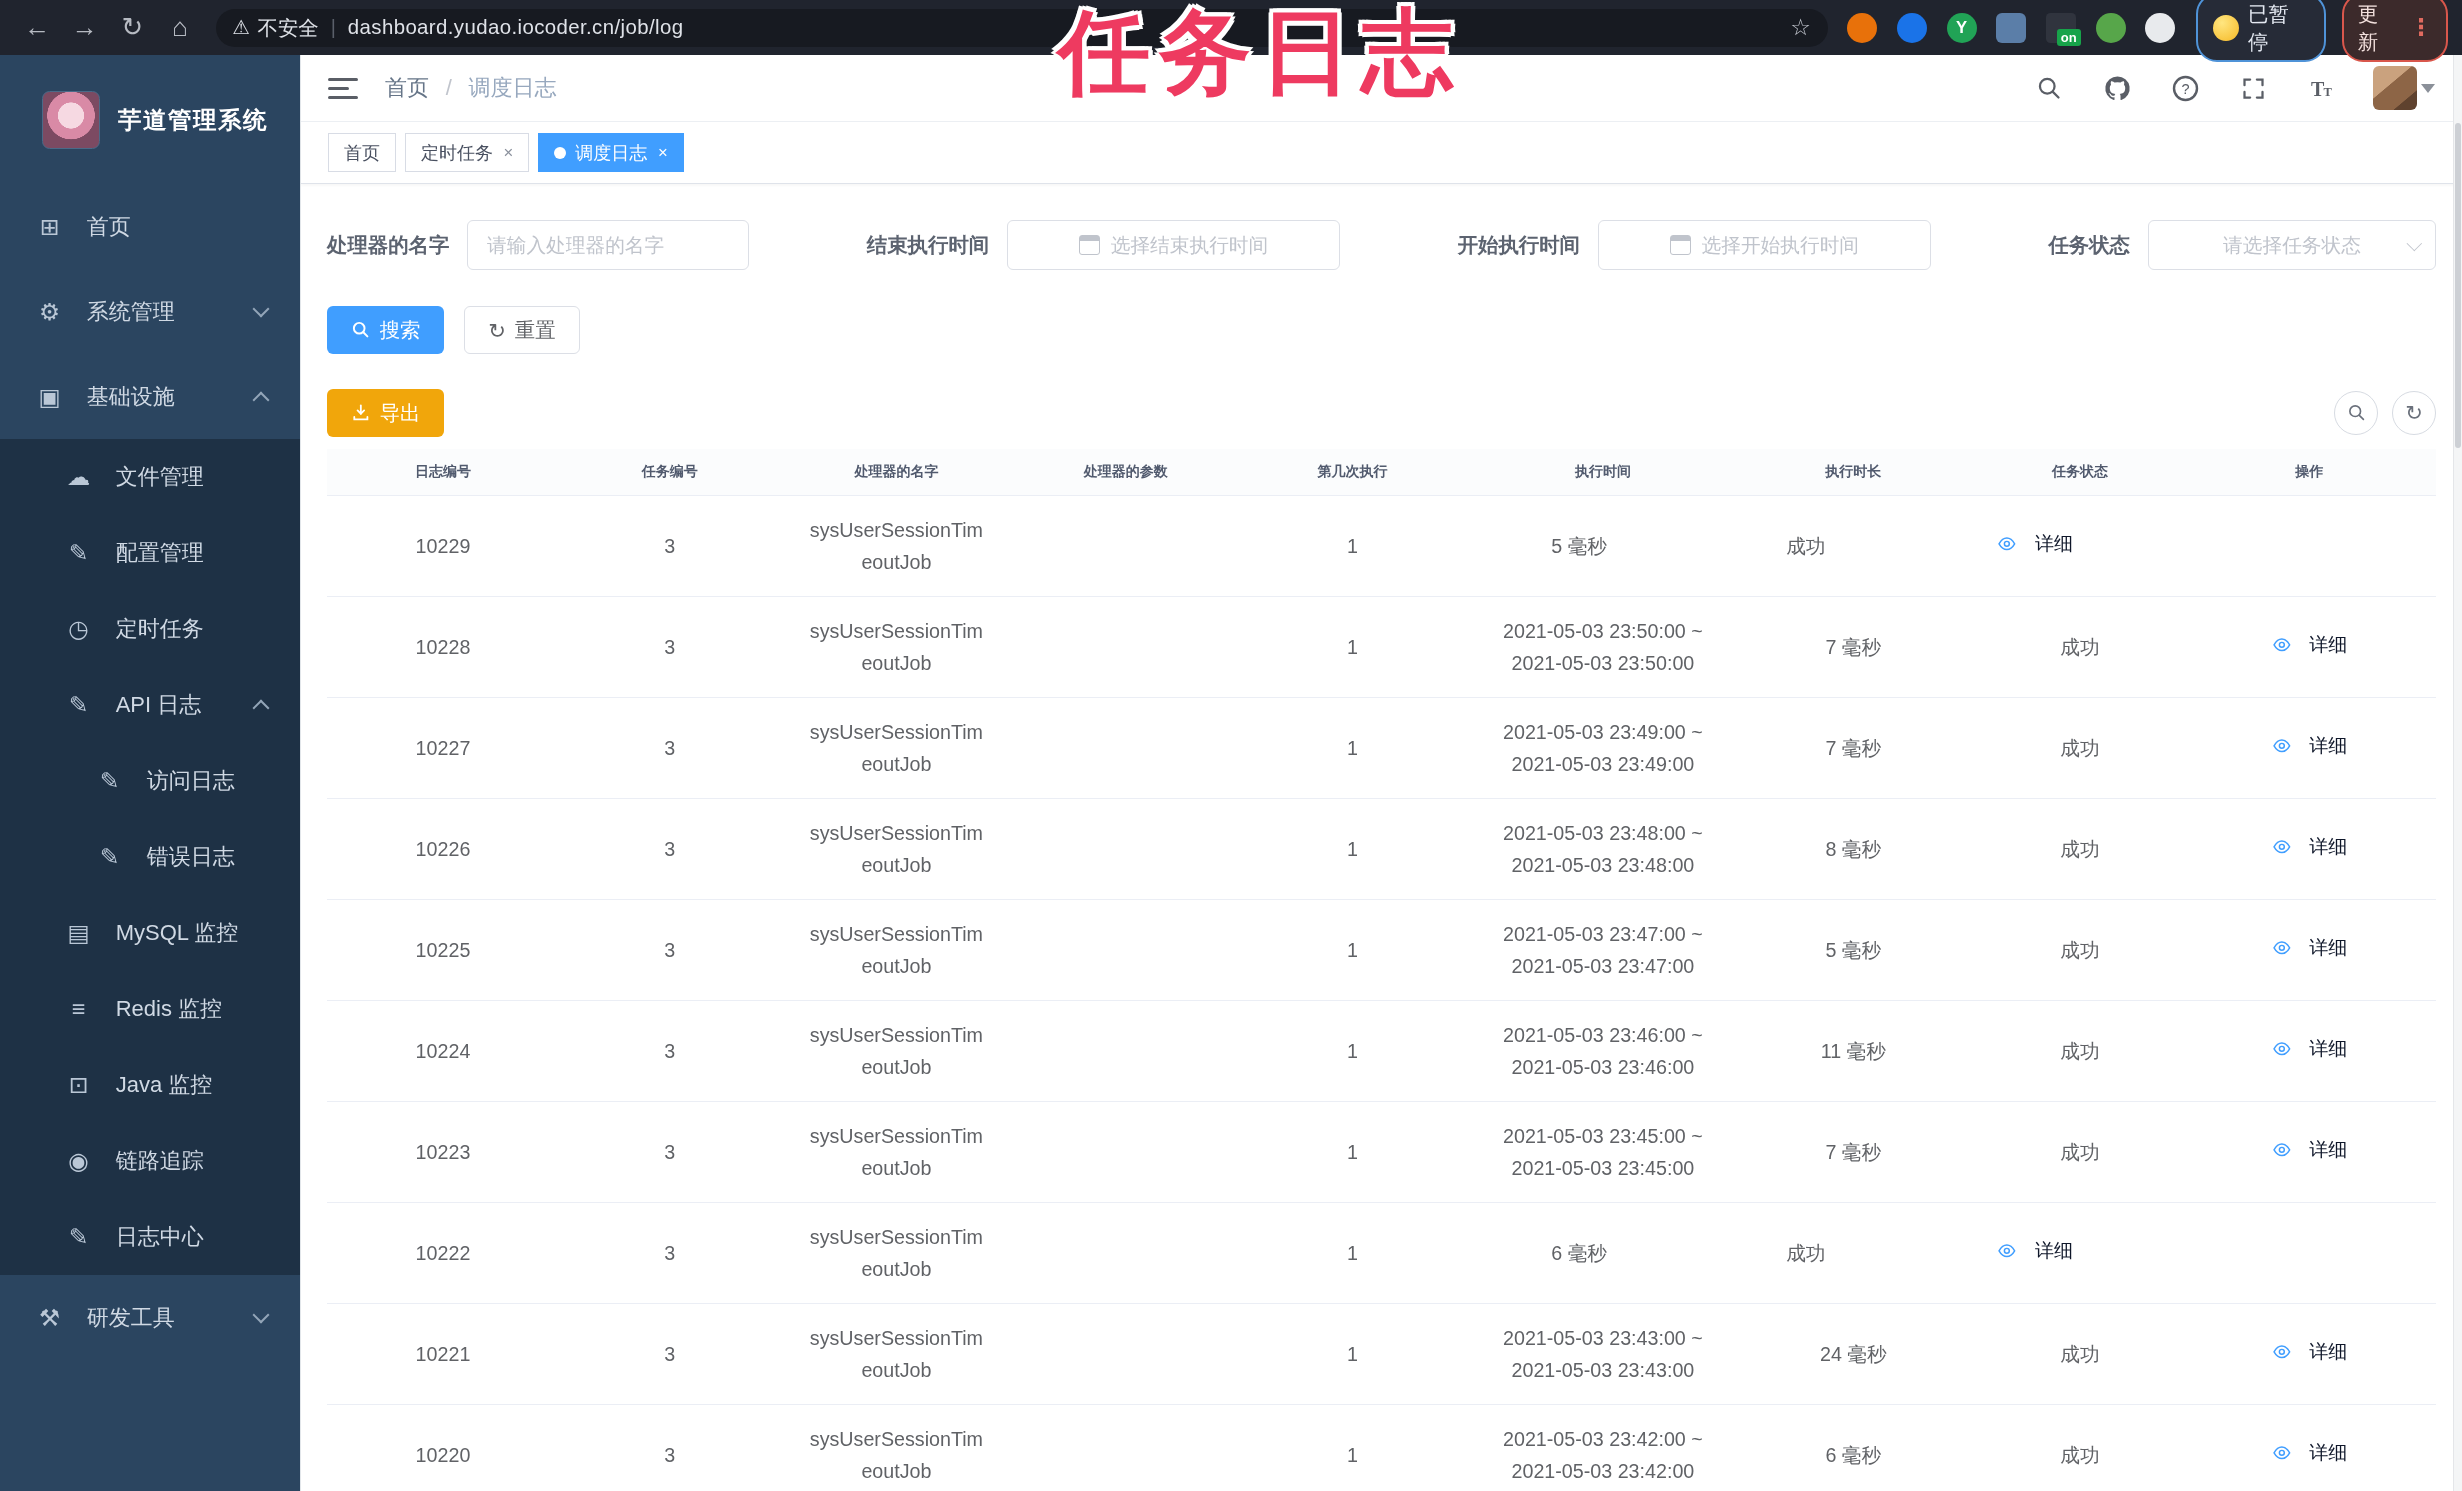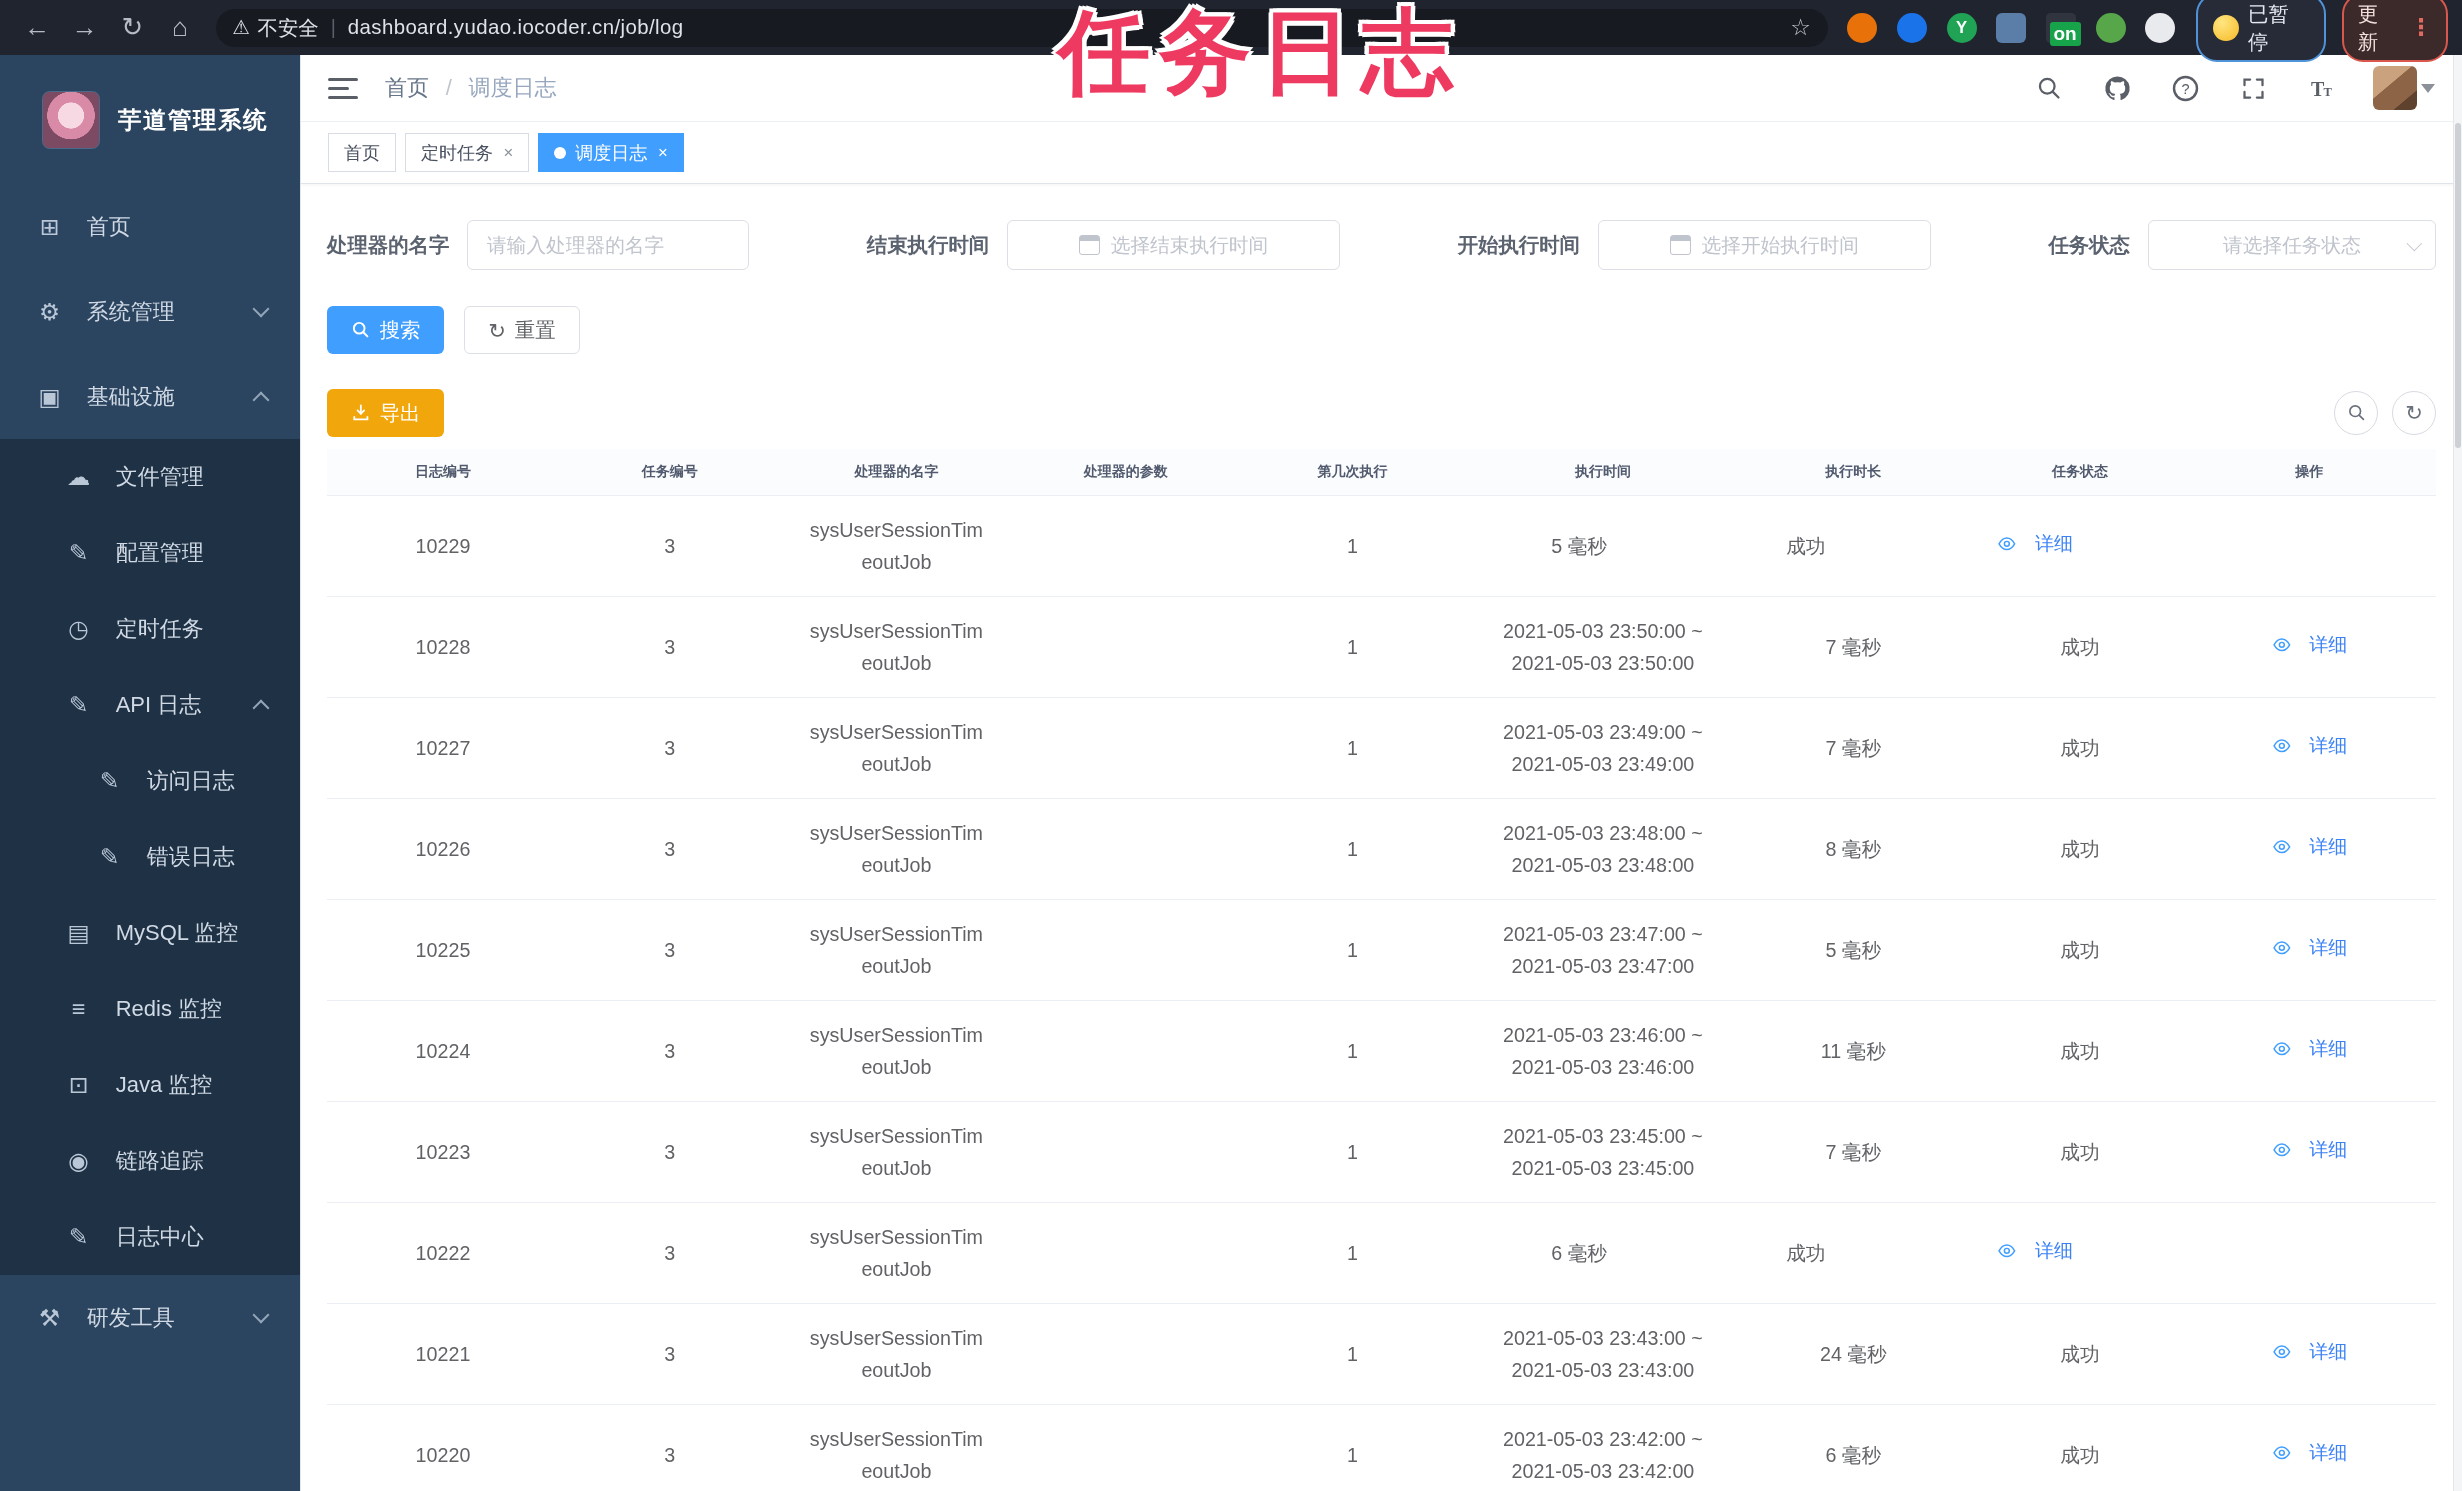--- a/index.html
+++ b/index.html
@@ -15,21 +15,21 @@
   .warn-ico{font-size:19.7px;margin-right:7.6px;color:#dfe2e8;}
   .sec-label{margin-right:12px;}
   .url-sep{color:#5a5f6a;margin-right:12px;font-size:19.7px;}
   .url-text{letter-spacing:0.4px;}
   .pill-star{margin-left:auto;font-size:23px;color:#c4c8d0;}
   .ext-row{display:flex;align-items:center;margin-left:19.7px;gap:19.7px;}
   .ext-ico{width:30px;height:30px;border-radius:50%;display:flex;align-items:center;justify-content:center;
            font-size:16.7px;font-weight:700;color:#fff;}
   .ext-sq{border-radius:6px;}
   .on-badge{position:relative;width:30px;height:30px;border-radius:4.5px;background:#30343e;}
-  .on-badge span{position:absolute;right:-4.5px;bottom:-3px;background:#17a34a;color:#fff;font-size:19px;
+  .on-badge span{position:absolute;right:-4.5px;bottom:-3px;background:#17a34a;color:#fff;font-size:13px;
                  padding:0.8px 3.8px;border-radius:3px;font-weight:700;}
   .paused-pill{display:flex;align-items:center;gap:9px;margin-left:21px;border:2.3px solid #4f93d8;border-radius:21px;
                padding:4.5px 15px;color:#e4e9f2;font-size:20.4px;background:#262b37;}
   .emoji-face{width:26px;height:26px;border-radius:50%;background:radial-gradient(circle at 35% 30%,#ffe680,#f6b926);}
   .update-pill{display:flex;align-items:center;gap:12px;margin-left:16.7px;border:2.3px solid #d9574c;border-radius:21px;
                padding:4.5px 13.6px;color:#f3e0dd;font-size:20.4px;background:#3c2a2b;}
   .kebab{color:#e06a5f;font-size:23px;font-weight:700;}
 
   
   .overlay-title{position:absolute;left:1058px;top:-9px;z-index:60;font-size:92px;font-weight:700;
@@ -113,21 +113,21 @@
               justify-content:center;color:#6a707b;font-size:21px;cursor:pointer;background:#fff;}
 
   
   .table{margin-top:12px;}
   .thead{display:flex;height:47px;align-items:center;background:#fbfcfd;border-bottom:0.8px solid #ebeef5;}
   .th{font-size:14px;font-weight:700;color:#515a6e;text-align:center;}
   .trow{display:flex;align-items:center;height:101px;border-bottom:0.8px solid #ebeef5;}
   .td{font-size:19.7px;color:#606266;text-align:center;line-height:1.65;}
   .c1{flex:0 0 11%;} .c2{flex:0 0 10.5%;} .c3{flex:0 0 11%;} .c4{flex:0 0 10.75%;} .c5{flex:0 0 10.75%;}
   .c6{flex:0 0 13%;} .c7{flex:0 0 10.75%;} .c8{flex:0 0 10.75%;} .c9{flex:0 0 11%;}
-  .detail-link{display:inline-flex;align-items:center;gap:18px;color:#3b82f6;cursor:pointer;font-size:19px;}
+  .detail-link{display:inline-flex;align-items:center;gap:18px;color:#0f172a;cursor:pointer;font-size:19px;}
 
   
   .pg-scroll{position:absolute;right:0;top:55px;bottom:0;width:9px;background:#f4f5f6;border-left:0.8px solid #e4e6e9;}
   .pg-thumb{position:absolute;left:0.8px;right:0.8px;top:68px;height:325px;border-radius:4.5px;background:#cdd0d5;}
 </style>
 </head>
 <body>
 
 <div class="stage">
 

